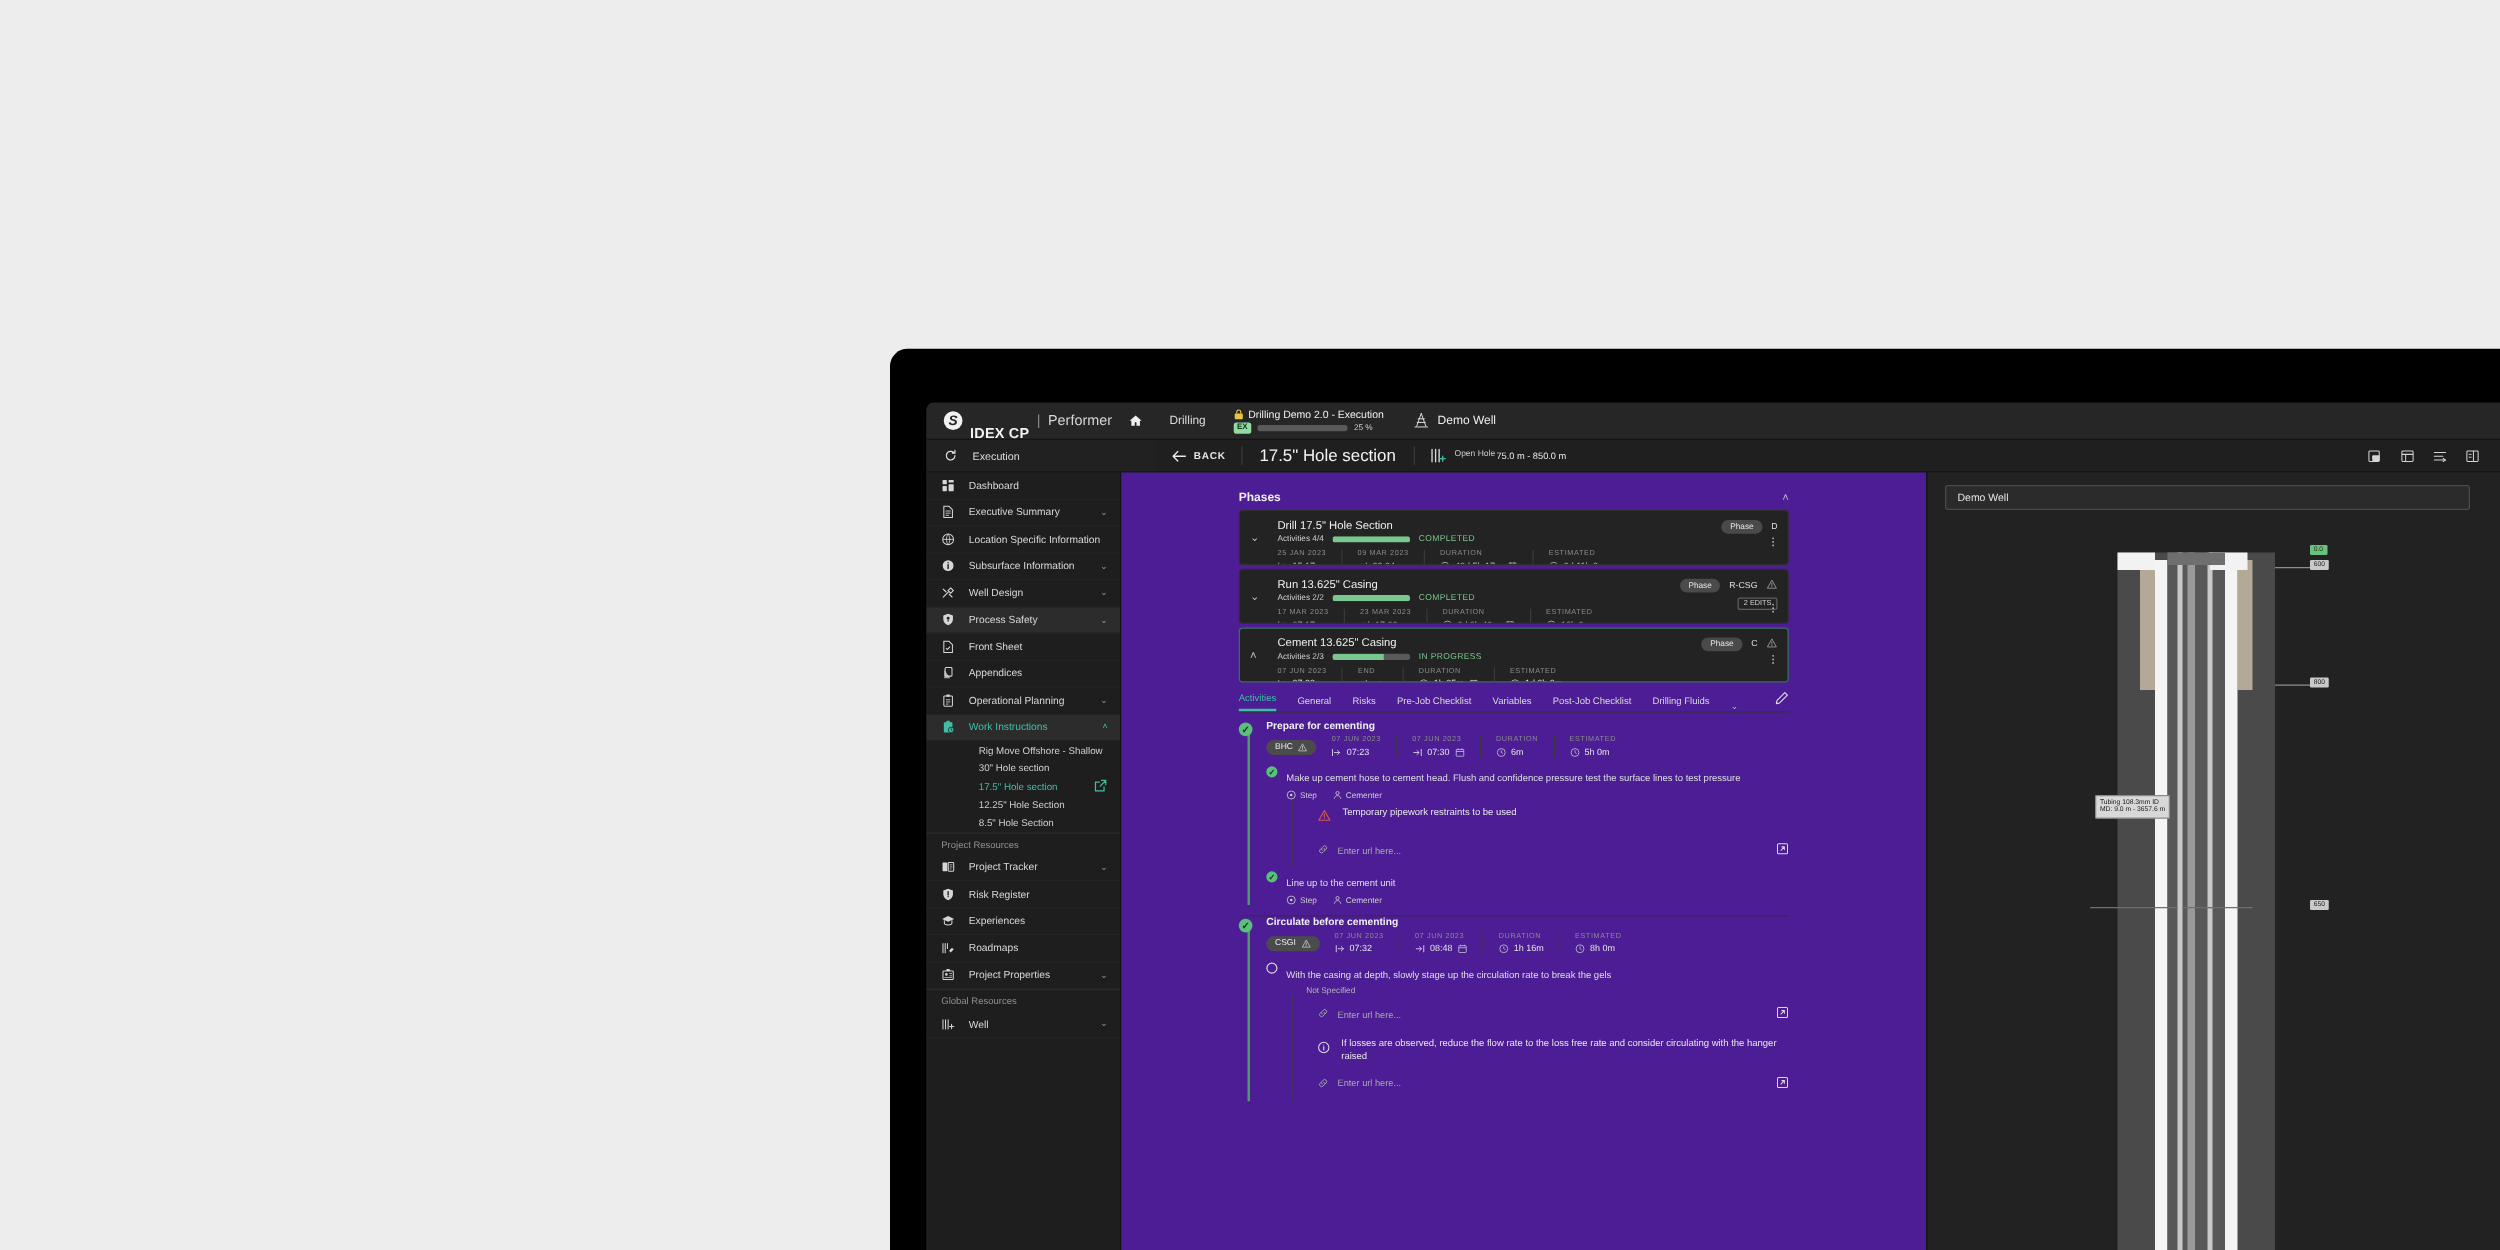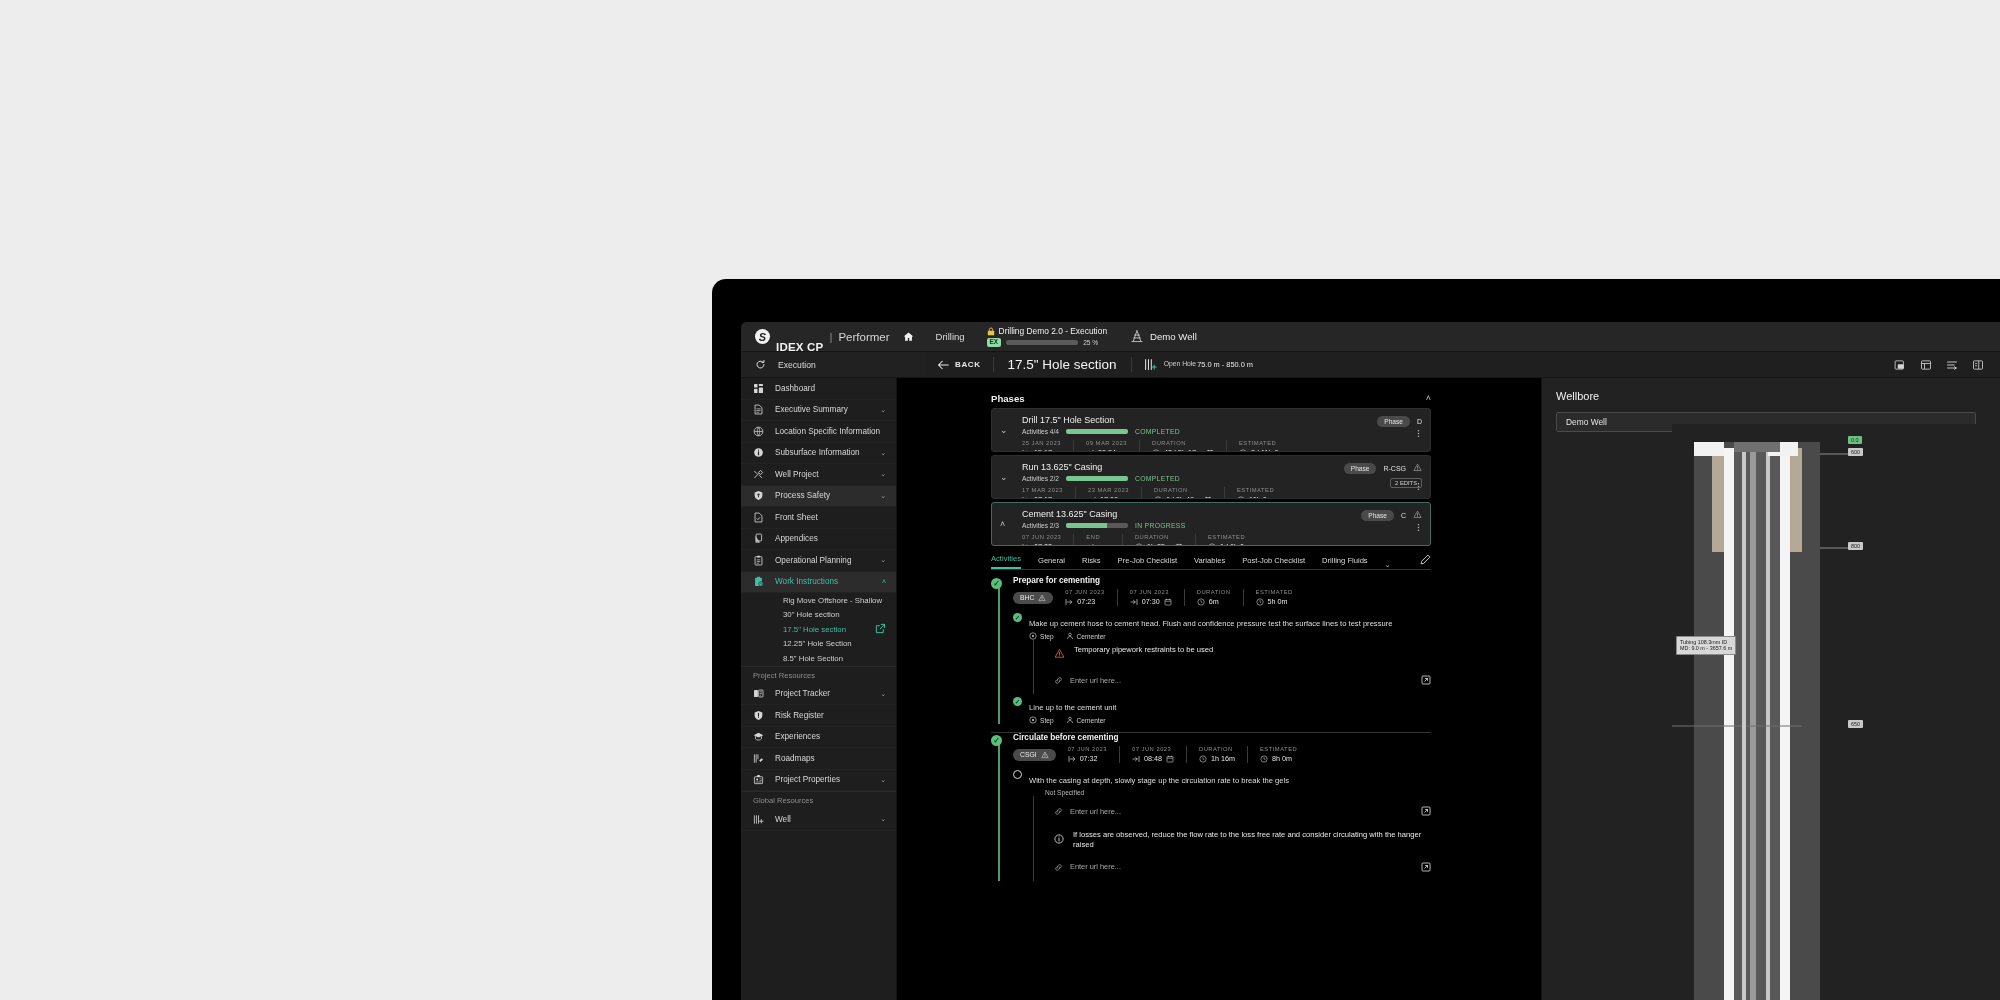--- a/index.html
+++ b/index.html
@@ -115,21 +115,21 @@
   .sub-item .ext { margin-left:auto; color:#3fbfa6; }
   .nav-group {
     height:18px; display:flex; align-items:center; padding-left:12px;
     color:#8f8f8f; font-size:7.6px; border-top:1px solid #2a2a2a;
   }
   .ico-s { width:11px; height:11px; flex:0 0 11px; display:inline-flex; align-items:center; justify-content:center; }
 
   
   .main {
     position:absolute; left:156px; top:56px; width:644px; height:622px;
-    background:#000000; overflow:hidden;
+    background:#4c1d95; overflow:hidden;
   }
   .phases-hd {
     position:absolute; left:94px; top:10px; width:440px; height:20px;
     display:flex; align-items:center; justify-content:space-between;
   }
   .phases-title { color:#efefef; font-size:9.6px; font-weight:700; }
   .phases-caret { color:#bdbdbd; font-size:9px; }
 
   .phase-card {
     position:absolute; left:94px; width:440px;
@@ -389,21 +389,21 @@
             <span class="ni-label">Subsurface Information</span>
             <span class="chev">⌄</span>
           </div>
           <div class="nav-item">
             <span class="ico-s">
               <svg viewBox="0 0 16 16" width="11" height="11">
                 <path d="M2 13l7-7M11 2l3 3-3 3-3-3z" fill="none" stroke="#d6d6d6" stroke-width="1.3"></path>
                 <path d="M2 3l4 4M13 13l-4-4" stroke="#d6d6d6" stroke-width="1.3"></path>
               </svg>
             </span>
-            <span class="ni-label">Well Project</span>
+            <span class="ni-label">Well Design</span>
             <span class="chev">⌄</span>
           </div>
           <div class="nav-item active">
             <span class="ico-s">
               <svg viewBox="0 0 16 16" width="11" height="11">
                 <path d="M8 1.4l5.6 2.2v4.2c0 3.6-2.4 6-5.6 6.9C4.8 13.8 2.4 11.4 2.4 7.8V3.6z" fill="#d6d6d6"></path>
                 <circle cx="8" cy="6.6" r="1.6" fill="#1e1e1e"></circle>
                 <path d="M8 8v2.6" stroke="#1e1e1e" stroke-width="1.4"></path>
               </svg>
             </span>
@@ -1014,21 +1014,20 @@
                         </svg></span>
           </div>
                   </div>
           </span>
         </div>
     </div>
     </div>
       </div>
 
       <div class="rightpanel">
-        <div class="rp-title">Wellbore</div>
         <div class="rp-select">
           <span>Demo Well</span>
         </div>
         <div class="wb-canvas">
           <svg width="329" height="576" viewBox="0 0 329 576">
             <rect x="0" y="0" width="329" height="576" fill="#222"></rect>
 
             <rect x="22" y="18" width="52" height="558" fill="#4a4a4a"></rect>
             <rect x="96" y="18" width="52" height="558" fill="#4a4a4a"></rect>
 

